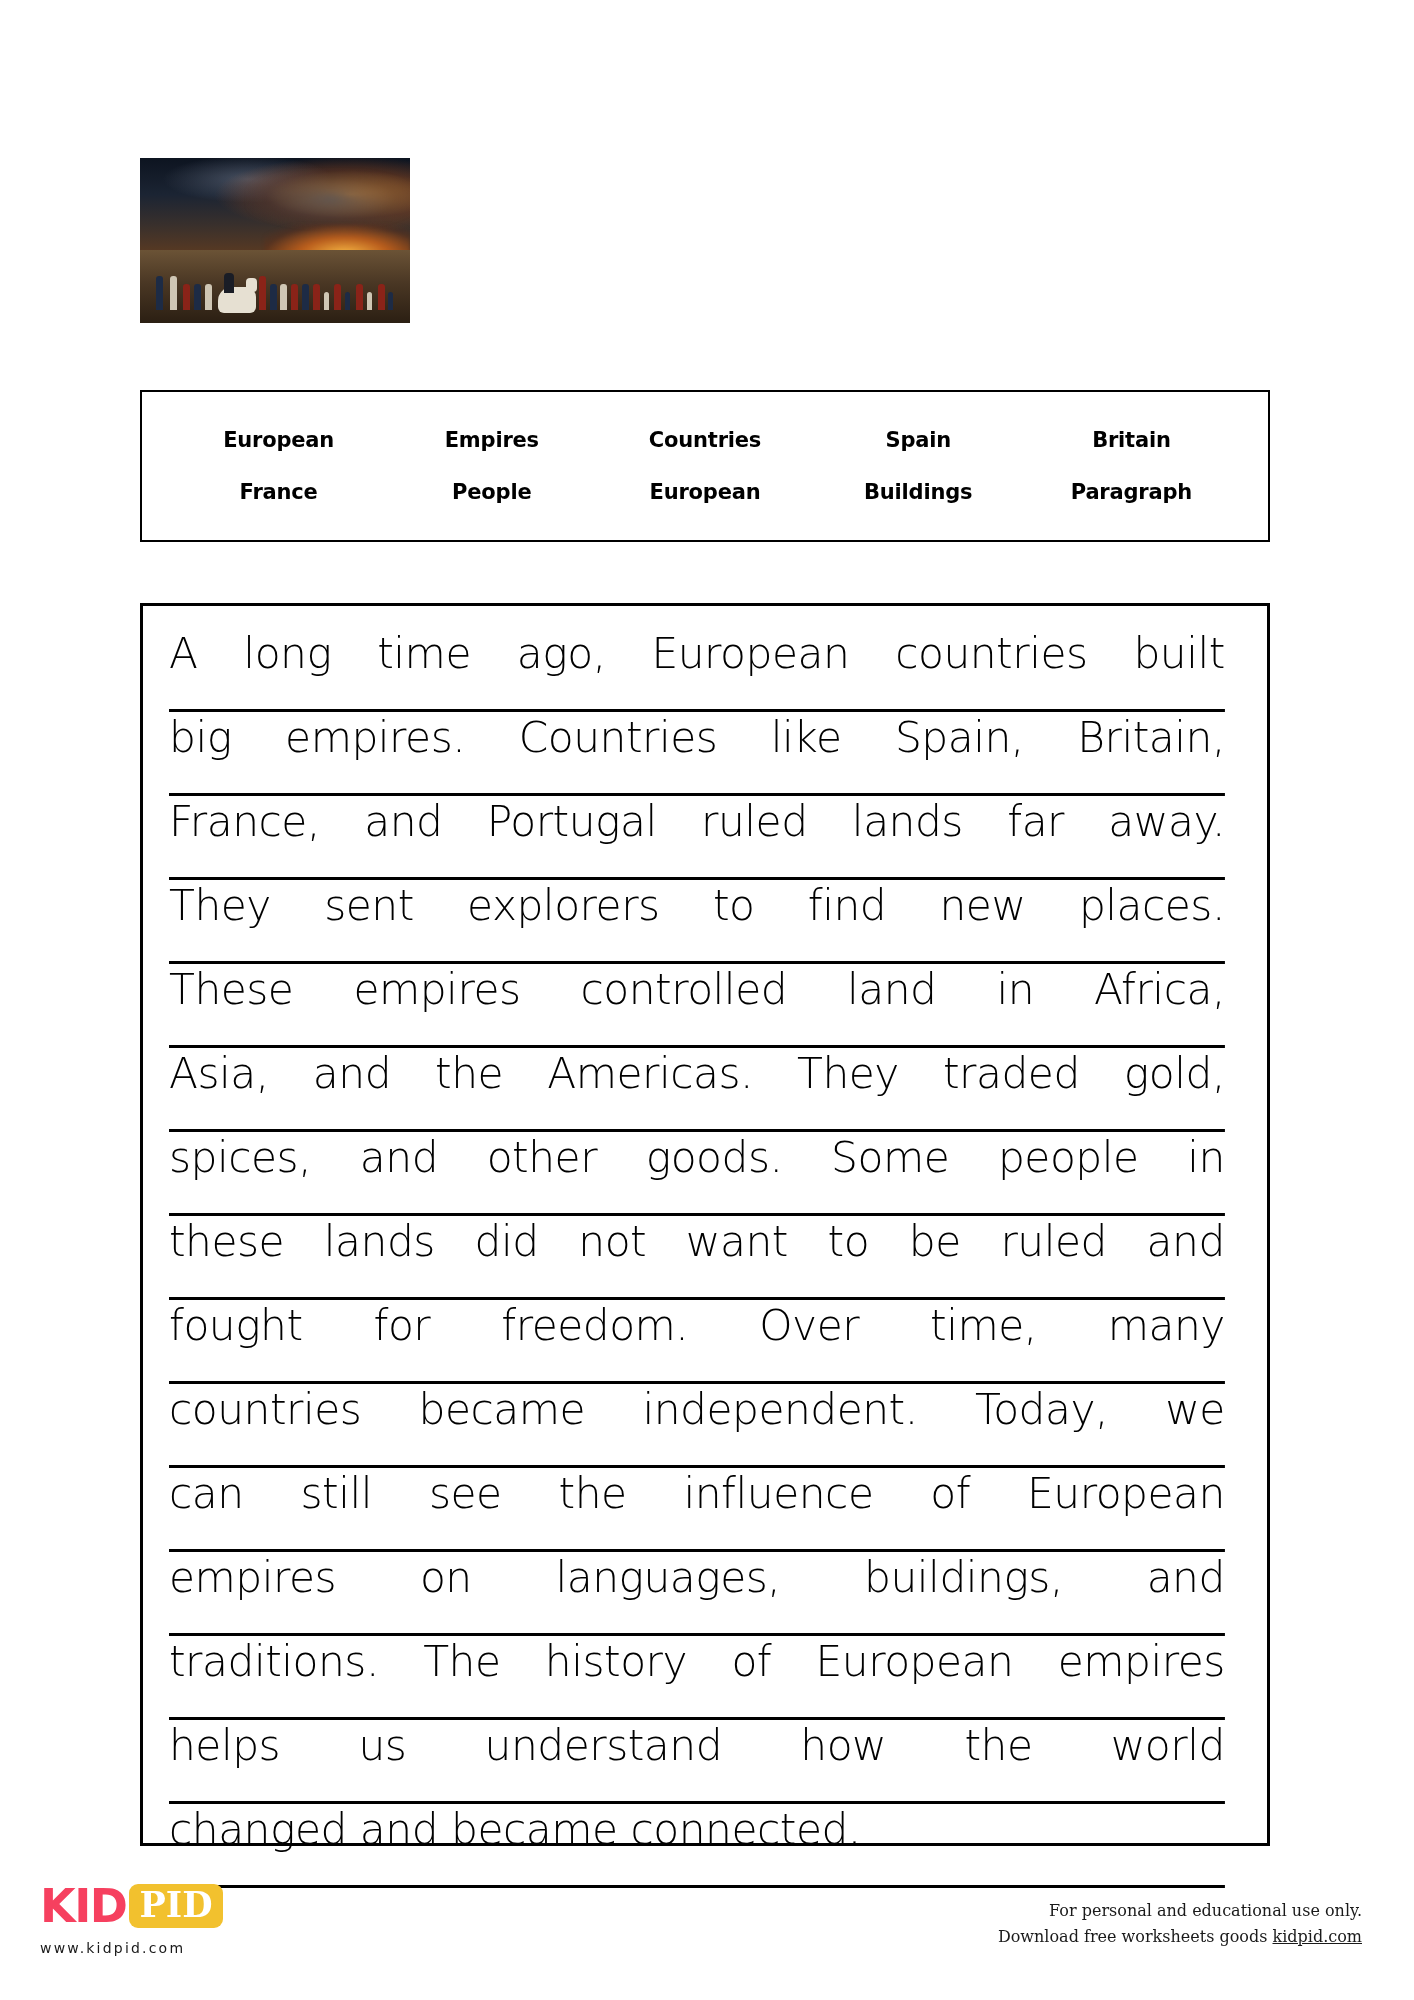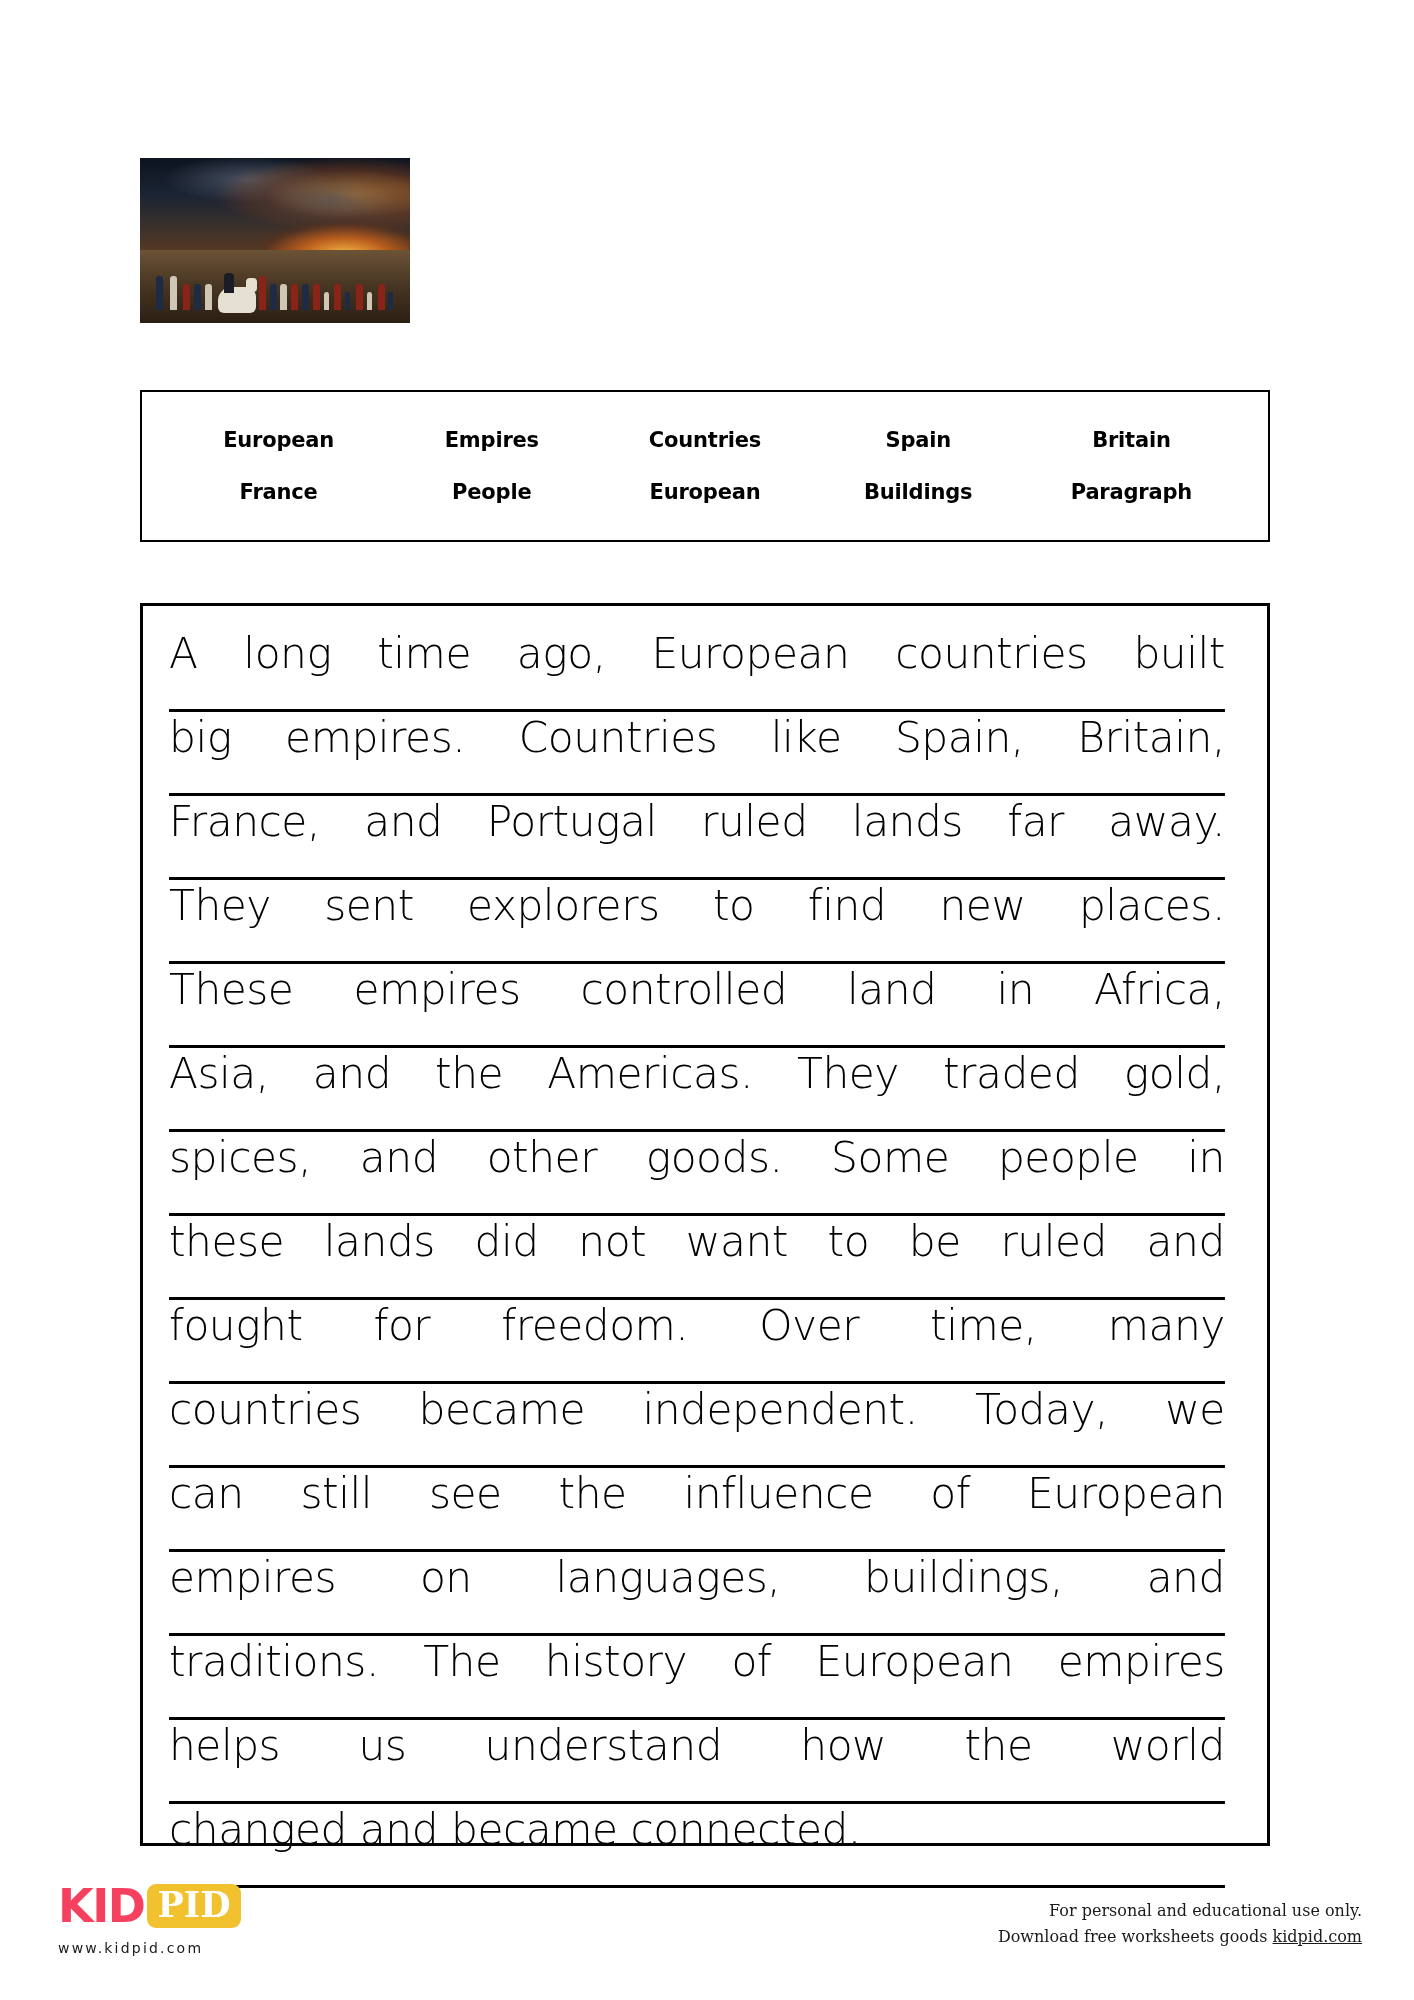--- a/index.html
+++ b/index.html
@@ -209,21 +209,20 @@
   .para-line .natural {
     white-space: pre;
   }
 
   
   .footer-logo {
     position: absolute;
     left: 40px;
     top: 1880px;
     width: 260px;
-    margin-left: 18px;
   }
   .logo-row {
     display: flex;
     align-items: center;
     height: 52px;
   }
   .logo-kid {
     font-family: "DejaVu Sans", sans-serif;
     font-size: 46px;
     font-weight: bold;

